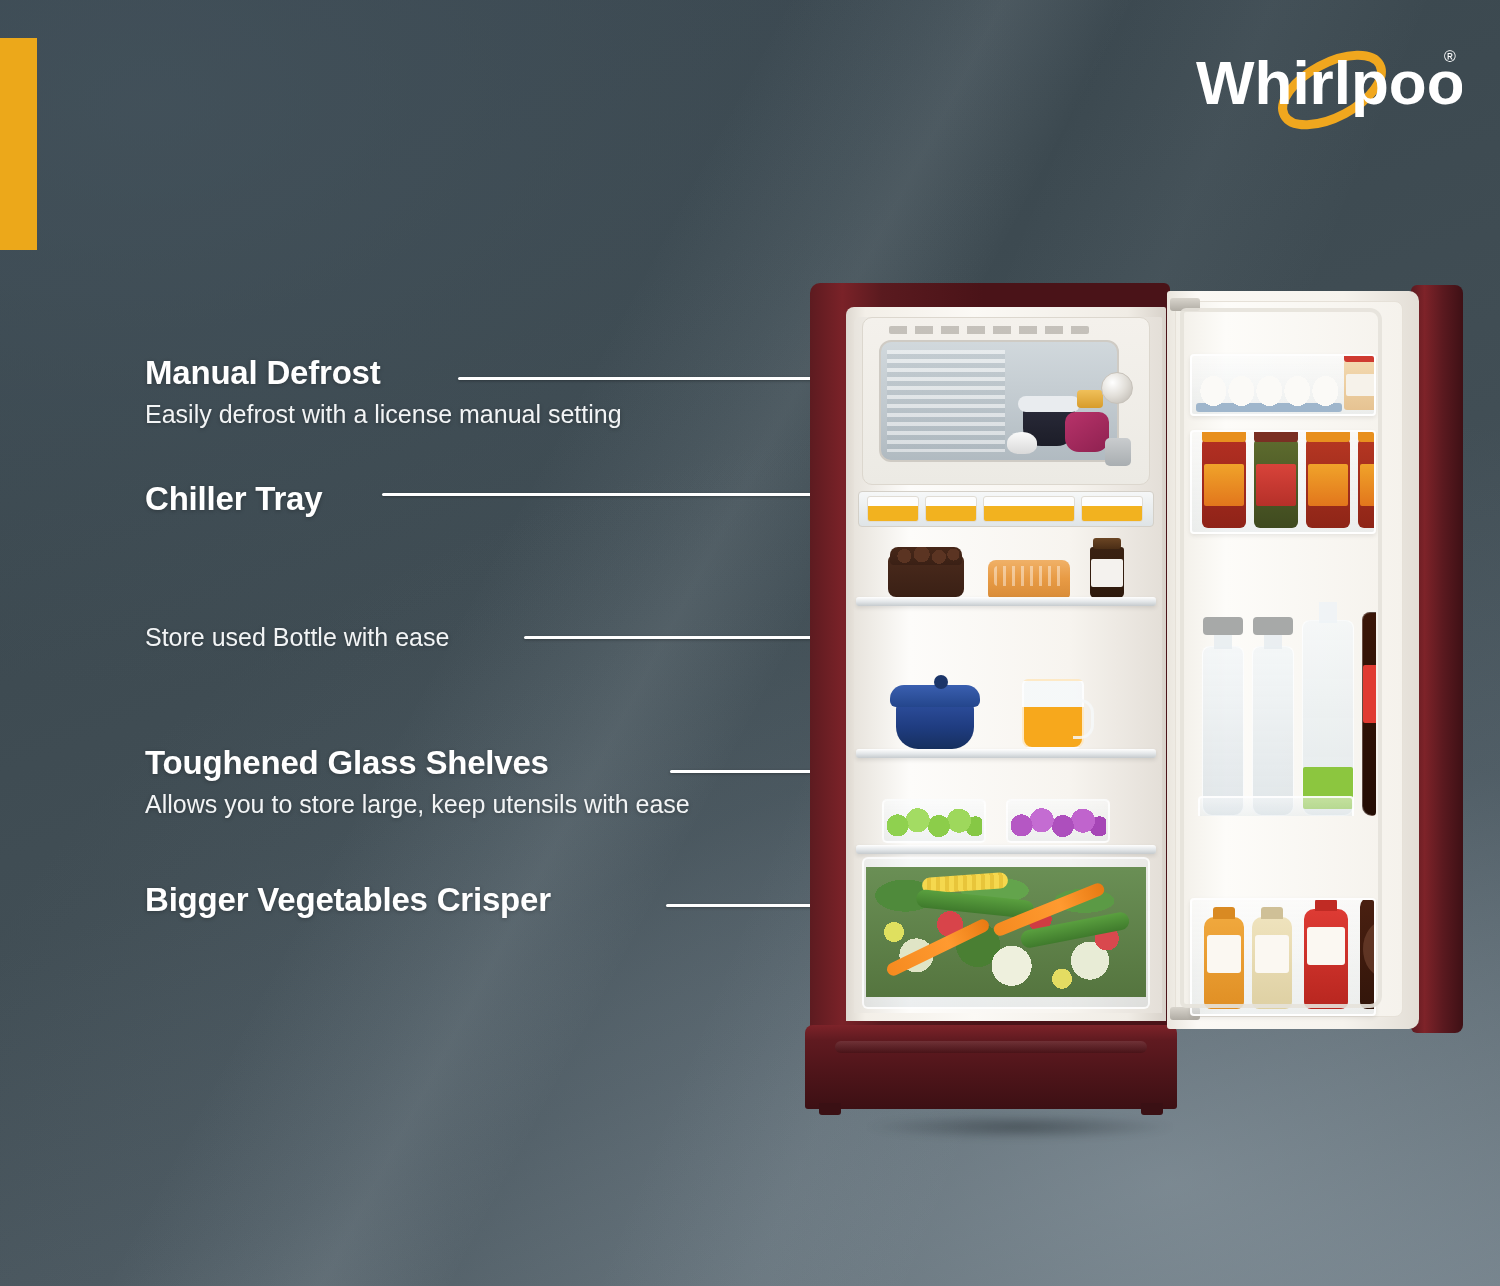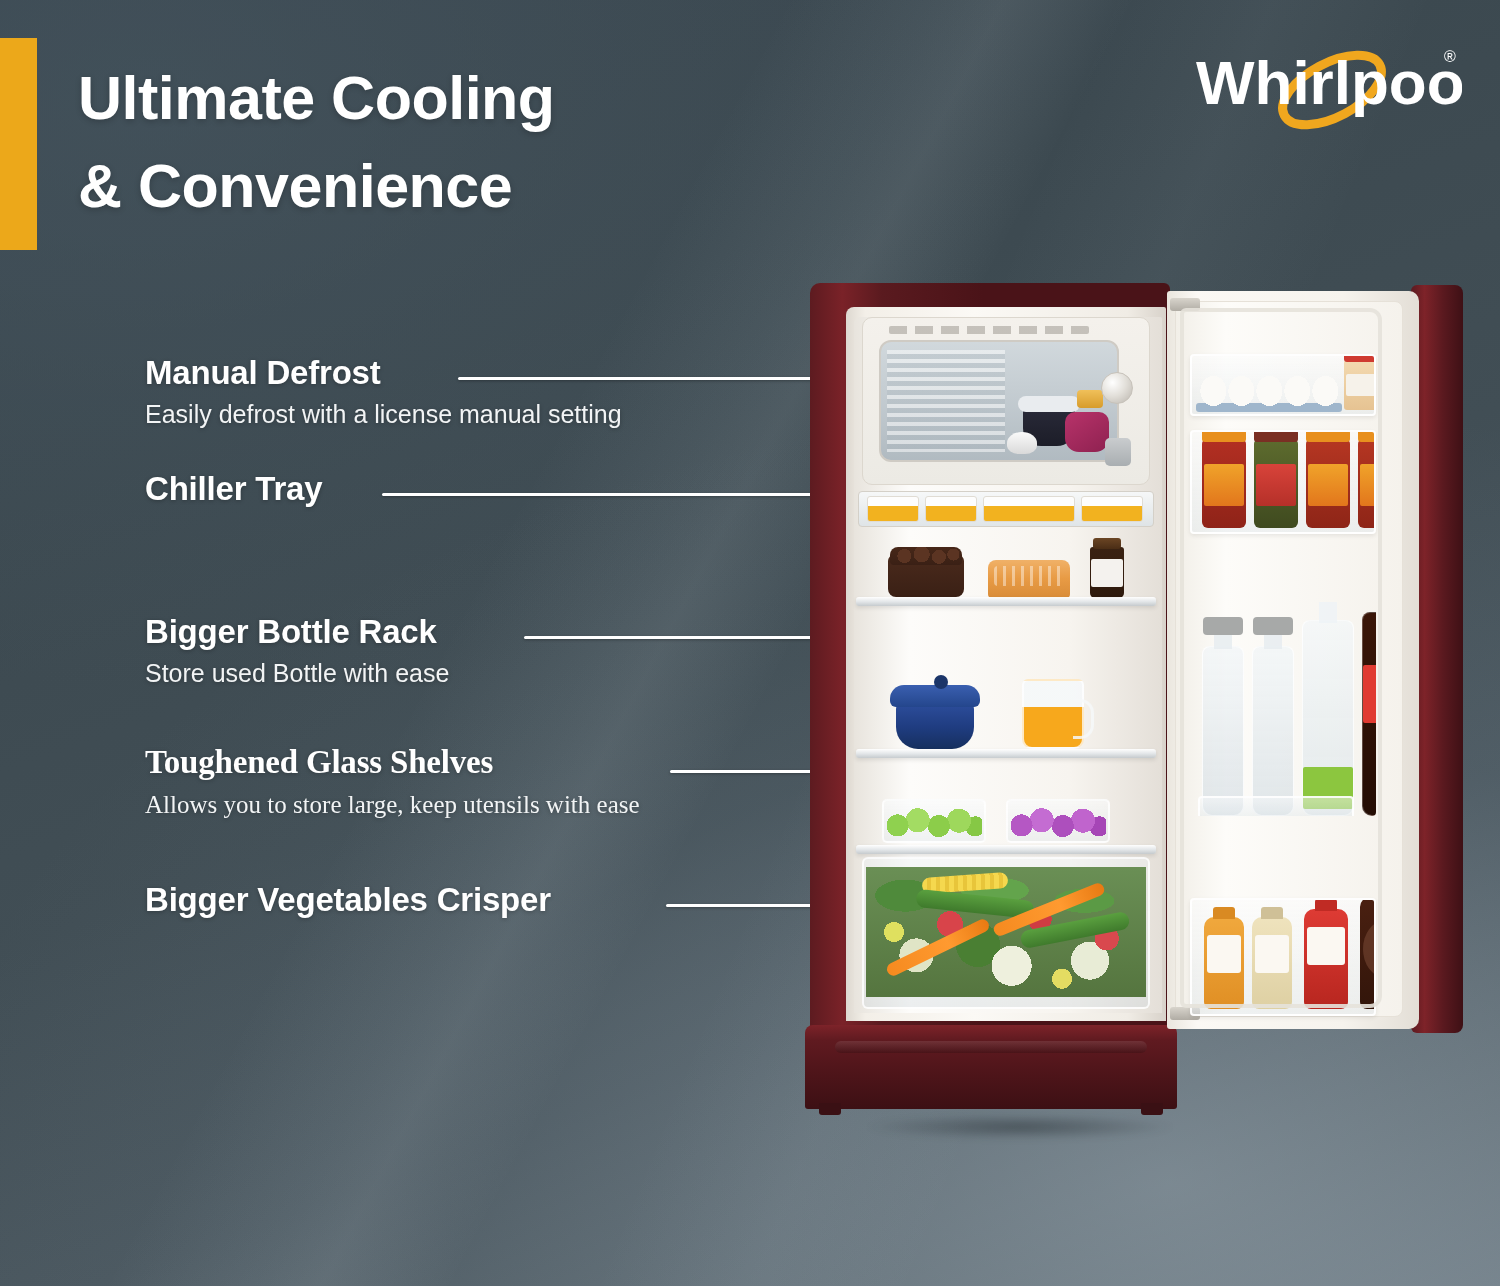--- a/index.html
+++ b/index.html
@@ -528,56 +528,53 @@
     background: linear-gradient(180deg,#d8d4cc,#b0aca4); border-radius: 3px;
   }
 </style>
 </head>
 <body>
 
 <div id="stage">
 
   <div class="accent-bar"></div>
 
-  <h1 class="headline">Ultimate Cooling
-&amp; Convenience</h1>
 
   <div class="brand">
     <svg viewBox="0 0 270 108" xmlns="http://www.w3.org/2000/svg" aria-hidden="true">
       <g>
         <ellipse cx="140" cy="58" rx="54" ry="27" transform="rotate(-28 140 58)" fill="none" stroke="#f0a71e" stroke-width="9"></ellipse>
       </g>
       <text x="4" y="72" font-family="Liberation Sans, sans-serif" font-size="62" font-weight="bold" fill="#ffffff">Whirlpool</text>
       <text x="252" y="30" font-family="Liberation Sans, sans-serif" font-size="16" fill="#ffffff">®</text>
     </svg>
   </div>
 
   <div class="features">
 
     <div class="feature" style="top:355px;">
       <div class="f-title">Manual Defrost</div>
       <div class="f-desc">Easily defrost with a license manual setting</div>
     </div>
     <div class="leader" style="left:458px; top:377px; width:660px;"></div>
     <div class="leader-dot" style="left:1097px; top:366px;"></div>
 
-    <div class="feature" style="top:471px;text-align:right;">
+    <div class="feature" style="top:481px;text-align:right;">
       <div class="f-title">Chiller Tray</div>
     </div>
     <div class="leader" style="left:382px; top:493px; width:500px;"></div>
     <div class="leader-dot" style="left:861px; top:482px;"></div>
 
     <div class="feature" style="top:614px;">
-      <div class="f-title">Bigger Bottle Rack</div>
       <div class="f-desc">Store used Bottle with ease</div>
     </div>
     <div class="leader" style="left:524px; top:636px; width:660px;"></div>
     <div class="leader-dot" style="left:1163px; top:625px;"></div>
 
-    <div class="feature" style="top:745px;font-family:Liberation Serif, serif;">
+    <div class="feature" style="top:745px;">
       <div class="f-title">Toughened Glass Shelves</div>
       <div class="f-desc">Allows you to store large, keep utensils with ease</div>
     </div>
     <div class="leader" style="left:670px; top:770px; width:215px;"></div>
     <div class="leader-dot" style="left:862px; top:759px;"></div>
 
     <div class="feature" style="top:882px;">
       <div class="f-title">Bigger Vegetables Crisper</div>
     </div>
     <div class="leader" style="left:666px; top:904px; width:215px;"></div>

